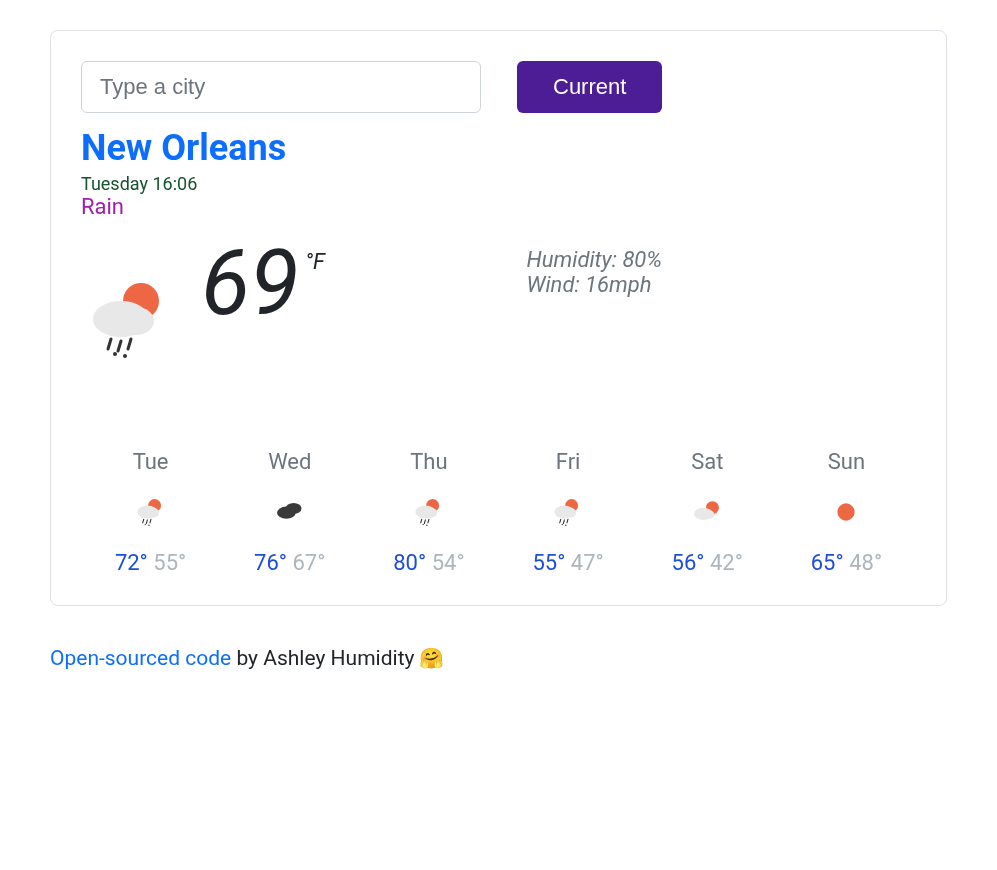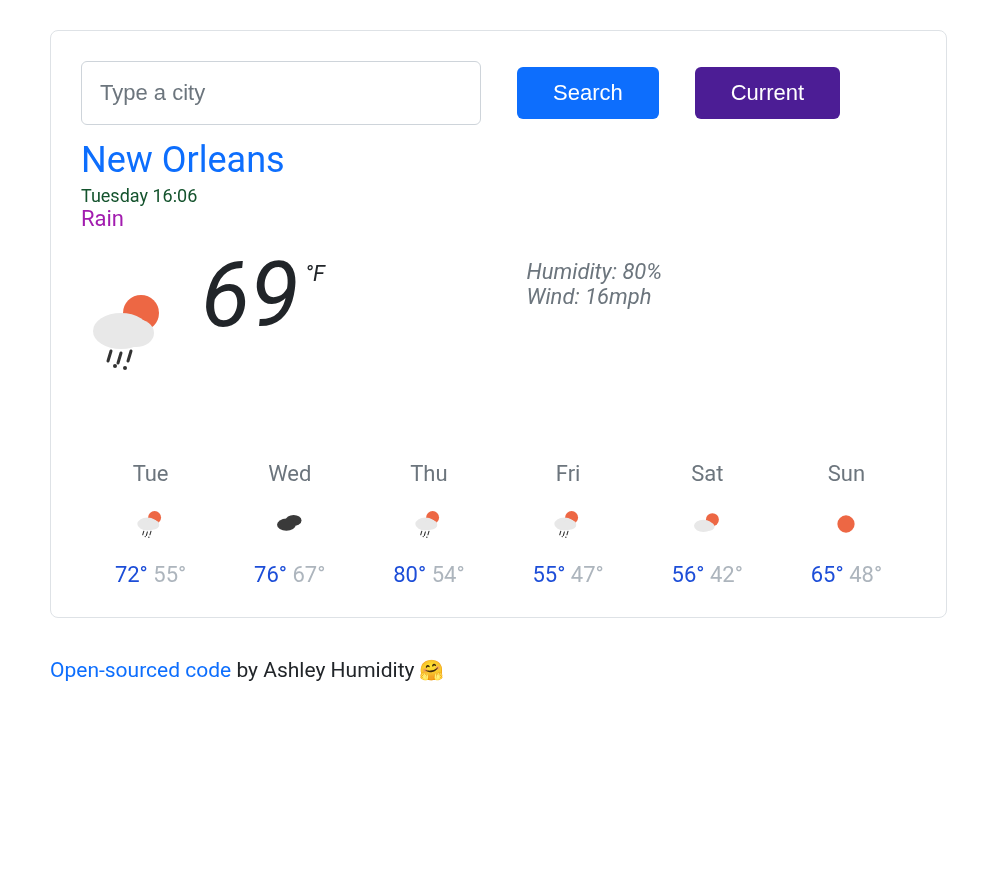--- a/index.html
+++ b/index.html
@@ -19,21 +19,21 @@
       max-width: 900px;
     }
     .search-row {
       display: flex;
       gap: 36px;
       margin-bottom: 14px;
       align-items: center;
     }
     .search-input {
       flex: 0 0 400px;
-      height: 64px;
+      height: 52px;
       border: 1px solid #ced4da;
       border-radius: 6px;
       padding: 0 18px;
       font-size: 22px;
       color: #495057;
     }
     .search-input::placeholder {
       color: #6c757d;
     }
     .btn {
@@ -47,21 +47,21 @@
     }
     .btn-primary {
       background: #0d6efd;
     }
     .btn-secondary {
       background: #4c1d95;
     }
     .city-name {
       color: #0d6efd;
       font-size: 36px;
-      font-weight: 400;
+      font-weight: 700;
       margin-bottom: 4px;
     }
     .datetime {
       color: #14532d;
       font-size: 18px;
     }
     .condition {
       color: #a21caf;
       font-size: 22px;
       margin-bottom: 20px;
@@ -145,21 +145,20 @@
     .emoji {
       font-size: 20px;
     }
   </style>
 </head>
 <body>
 
 <div class="card">
   <div class="search-row">
     <input class="search-input" type="text" placeholder="Type a city" style="">
-    <button class="btn btn-primary">Search</button>
     <button class="btn btn-secondary">Current</button>
   </div>
 
   <h1 class="city-name">New Orleans</h1>
   <div class="datetime">Tuesday 16:06</div>
   <div class="condition">Rain</div>
 
   <div class="main-row">
     <div class="temp-col">
       <div class="weather-icon-lg"><svg width="100" height="100" viewBox="0 0 100 100">

